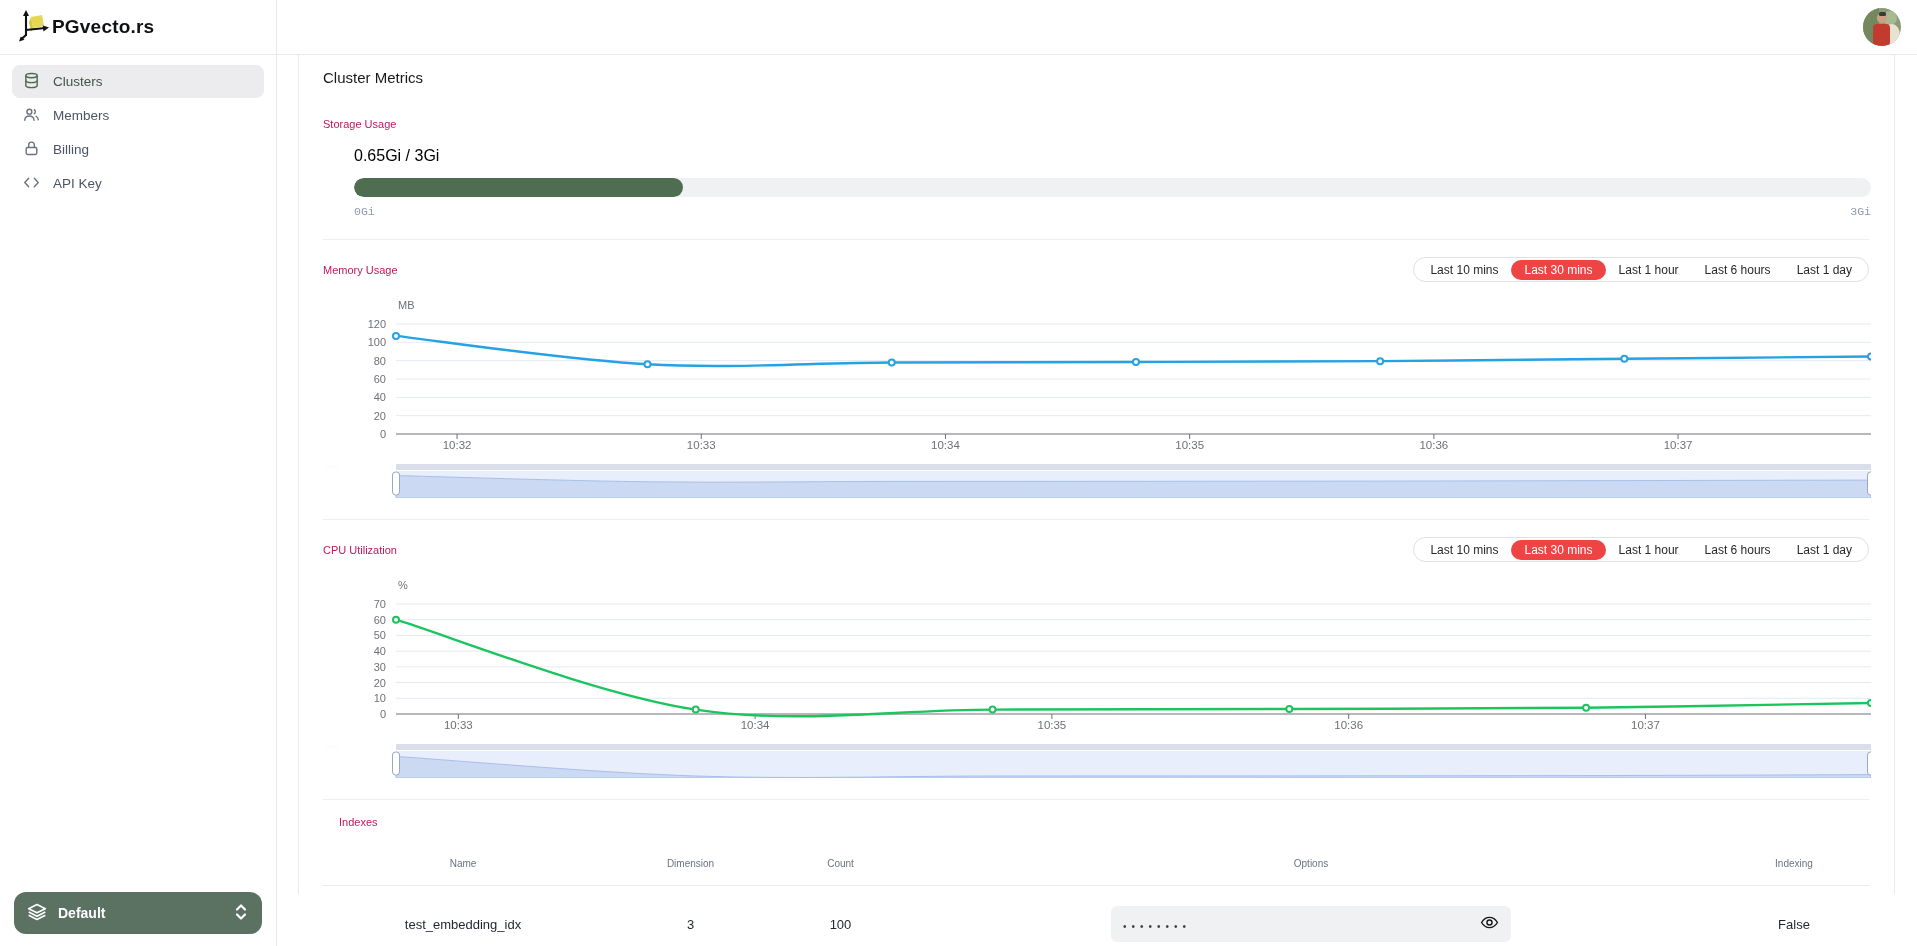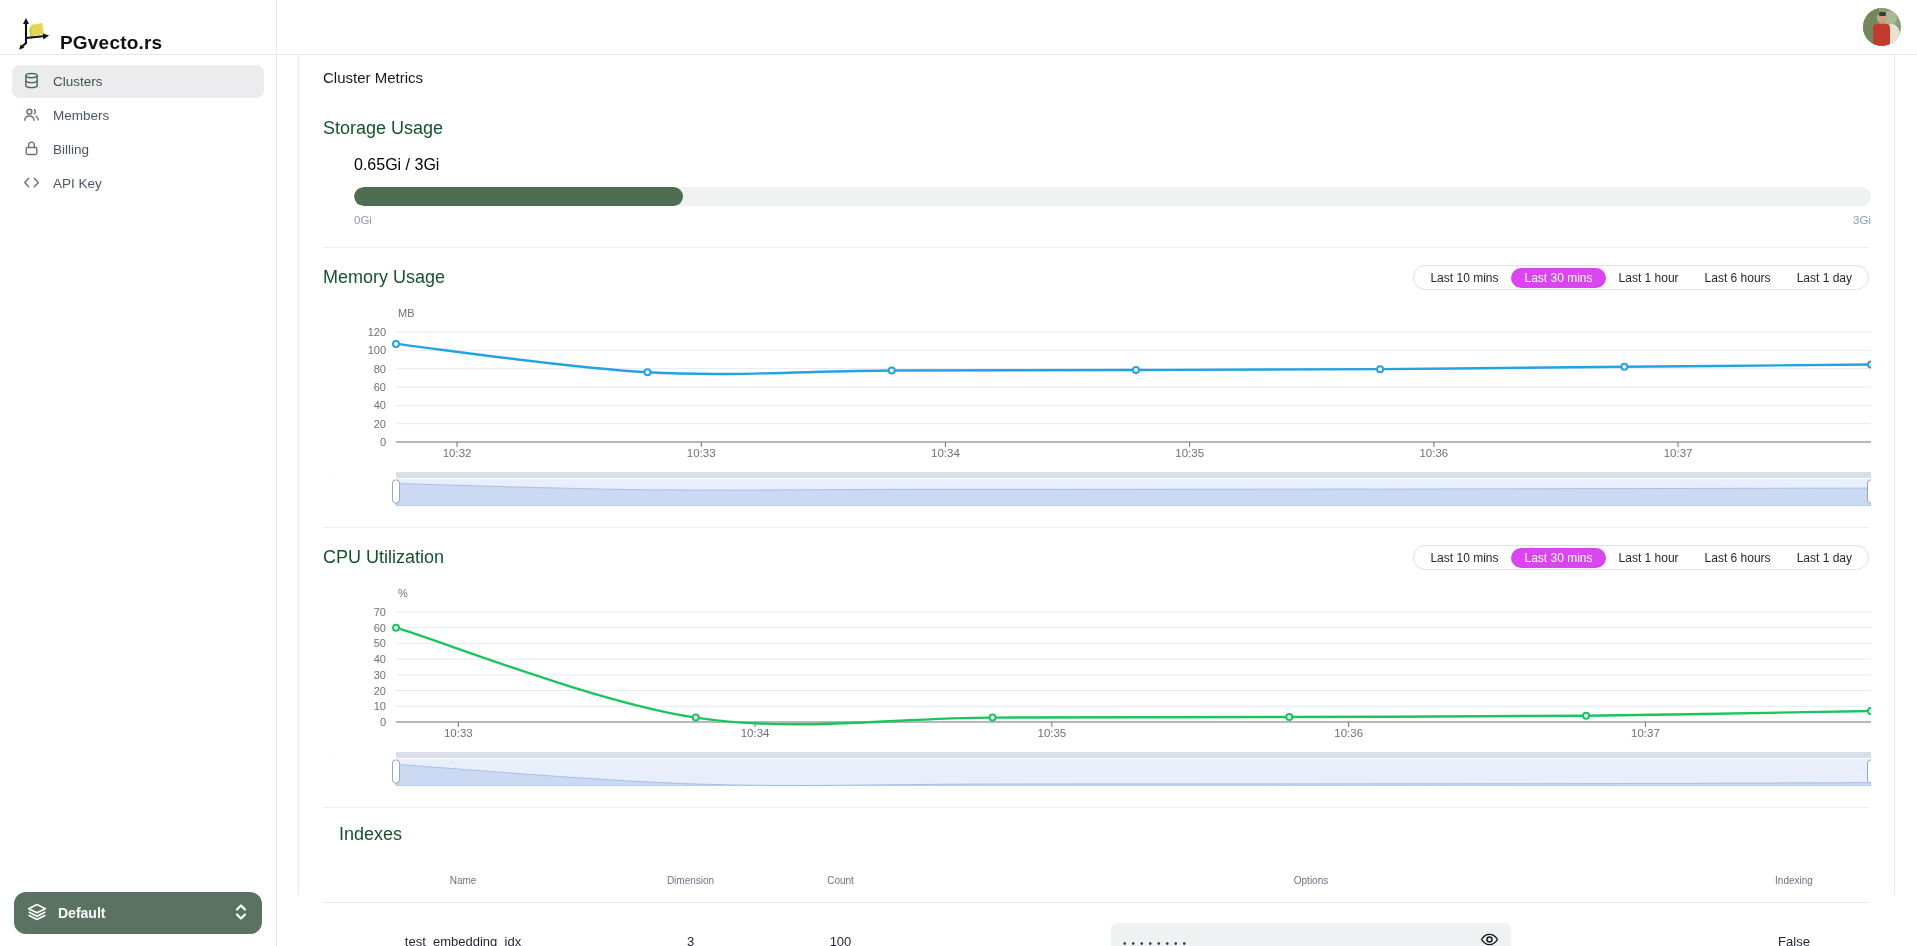--- a/index.html
+++ b/index.html
@@ -2,21 +2,21 @@
 <html><head>
 <meta charset="utf-8">
 <style>
   * { margin:0; padding:0; box-sizing:border-box; }
   html,body { width:1917px; height:946px; overflow:hidden; background:#fff;
     font-family:"Liberation Sans", sans-serif; color:#1c1e21; }
 
   
   .sidebar { position:absolute; left:0; top:0; width:277px; height:946px;
     border-right:1px solid #e8e9eb; background:#fff; }
-  .logo-row { height:55px; display:flex; align-items:flex-end; gap:8px; padding:0 18px;
+  .logo-row { height:55px; display:flex; align-items:center; padding:0 18px;
     border-bottom:1px solid #e8e9eb; }
   .logo-text { font-size:19px; font-weight:700; letter-spacing:.2px; color:#101114; }
   .nav { padding:10px 12px; display:flex; flex-direction:column; gap:1px; }
   .nav-item { display:flex; align-items:center; gap:13px; height:33px; padding:0 11px;
     border-radius:8px; cursor:pointer; color:#4b5563; font-size:13.5px; }
   .nav-item svg { flex:0 0 auto; }
   .nav-item.active { background:#ececee; color:#3f5446; }
   .cluster-btn { position:absolute; left:14px; right:14px; bottom:12px; height:42px;
     background:#5b7263; border:none; border-radius:12px; display:flex; align-items:center;
     gap:11px; padding:0 13px; color:#fff; cursor:pointer; }
@@ -26,38 +26,38 @@
   
   .main { position:absolute; left:277px; top:0; right:0; height:894px; }
   .topbar { height:55px; border-bottom:1px solid #e8e9eb; position:relative; }
   .avatar { position:absolute; right:16px; top:8px; width:38px; height:38px;
     border-radius:50%; overflow:hidden; cursor:pointer; }
   .content { position:absolute; left:21px; top:55px; right:22px; bottom:0;
     border-left:1px solid #e8e9eb; border-right:1px solid #e8e9eb;
     padding:0 25px 0 24px; }
 
   .page-title { font-size:15px; font-weight:500; color:#17191c; padding-top:14px; }
-  .section-title { font-size:18px; font-weight:500; color:#14532d; }
+  .section-title { font-size:11px; font-weight:500; color:#be185d; }
 
   .storage-title { margin-top:32px; }
   .storage-block { margin-left:31px; margin-top:17px; width:1517px; }
   .storage-value { font-size:16px; color:#000000; margin-bottom:13px; }
   .progress-track { height:19px; border-radius:10px; background:#f0f1f2; overflow:hidden; }
   .progress-fill { height:100%; border-radius:10px; background:#4f6e51; }
   .progress-scale { display:flex; justify-content:space-between; margin-top:8px;
-    font-size:11.5px; color:#8e99ab; }
+    font-size:11.5px; color:#8e99ab;font-family:Liberation Mono, monospace; }
 
   .divider { border-top:1px solid #eceef1; margin-top:21px; }
 
   .chart-head { display:flex; align-items:center; justify-content:space-between; margin-top:17px; }
   .range-group { display:flex; align-items:center; background:#fff; border:1px solid #e0e1e4;
     border-radius:999px; padding:2px 3px; height:25px; }
   .range-btn { border:none; background:transparent; font-family:inherit; font-size:12px;
     color:#26282b; padding:3px 13px; border-radius:999px; cursor:pointer; white-space:nowrap; }
-  .range-btn.active { background:#d946ef; color:#fff; }
+  .range-btn.active { background:#ef4444; color:#fff; }
 
   .chart-svg { display:block; margin-top:15px; }
   .zoom-svg { display:block; margin-top:5px; }
 
   
   .idx-title { margin-top:16px;margin-left:16px; }
   .idx-table { margin-top:14px; }
   .idx-header, .idx-row { display:grid; grid-template-columns:280px 175px 125px 816px 1fr;
     align-items:center; text-align:center; }
   .idx-header { height:44px; font-size:10px; color:#6b7280; border-bottom:1px solid #e8e9eb; }

